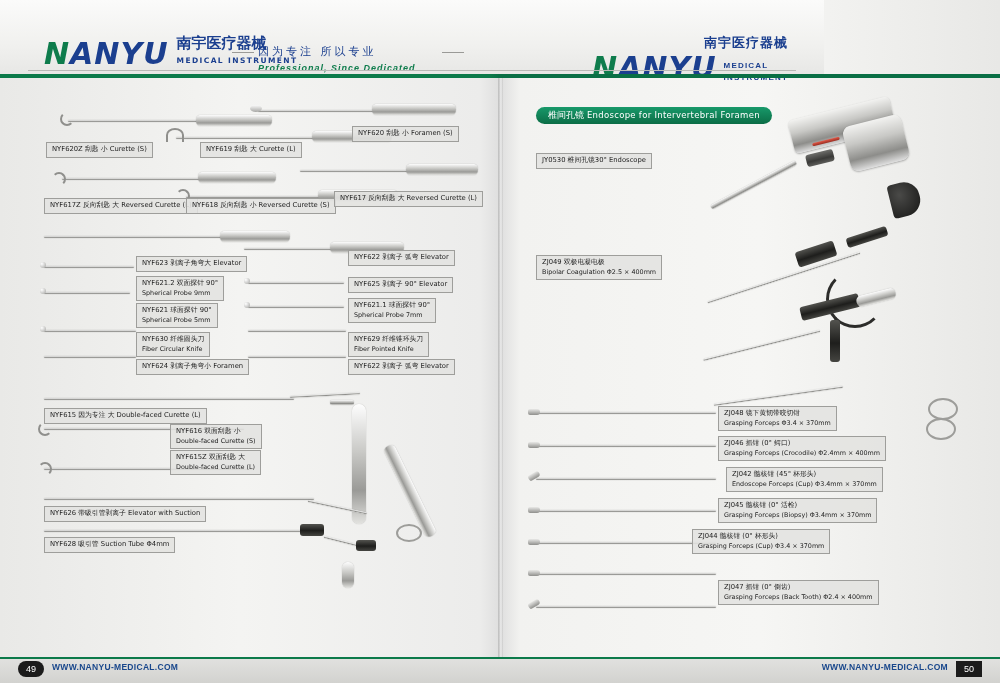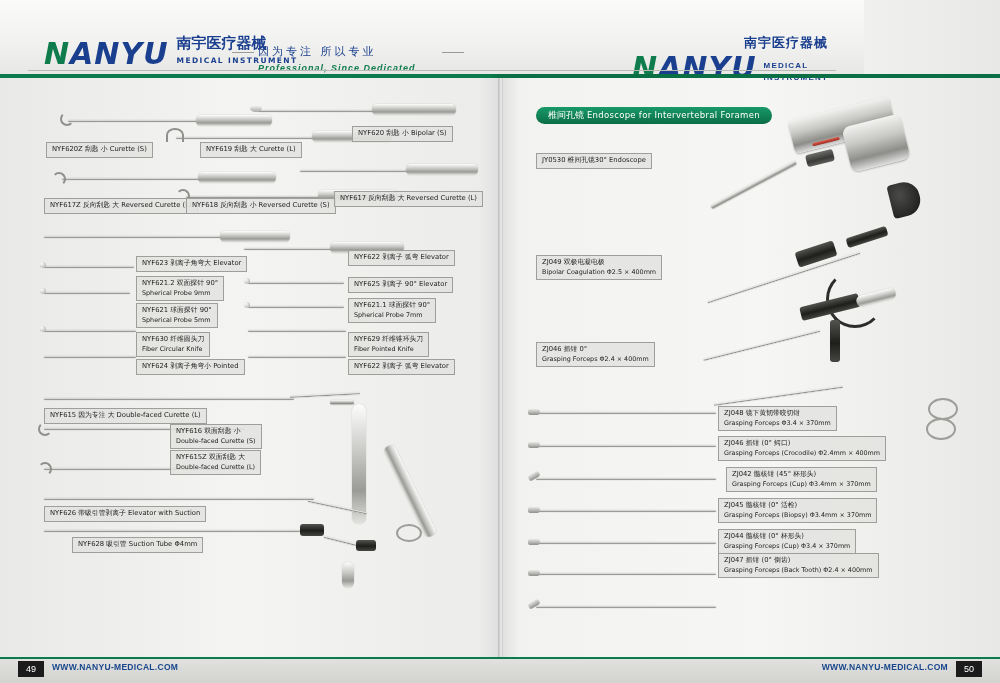--- a/index.html
+++ b/index.html
@@ -9,21 +9,20 @@
     background:#d9d9d7;
   }
   .page{
     position:relative;width:1000px;height:683px;
     background:linear-gradient(90deg,#e9e9e7 0%,#f4f4f2 24%,#ececeb 48%,#dedede 50%,#f2f2f0 52%,#f6f6f4 76%,#e8e8e6 100%);
   }
   
   .header{
     position:absolute;left:0;top:0;width:824px;height:78px;
     background:linear-gradient(180deg,#fbfbfa 0%,#f0f0ee 60%,#e6e6e4 100%);
-    padding-left:40px;
   }
   .header:after{
     content:"";position:absolute;left:0;bottom:0;width:1000px;height:4px;
     background:linear-gradient(90deg,#0c7a4a 0%,#0c7a4a 49%,#0a6f45 50%,#0a6f45 100%);
   }
   .hdr-rule{
     position:absolute;left:28px;right:28px;bottom:7px;height:1px;background:#b9b9b6;
   }
   .logo-left{position:absolute;left:44px;top:36px;display:flex;align-items:flex-end;}
   .logo-right{position:absolute;right:36px;top:34px;display:flex;align-items:flex-end;}
@@ -55,21 +54,21 @@
 
   
   .footer{
     position:absolute;left:0;bottom:0;width:1000px;height:26px;
     background:linear-gradient(180deg,#e2e2e0,#d2d2cf);
   }
   .footer:before{
     content:"";position:absolute;left:0;top:0;width:1000px;height:2px;background:#0c7a4a;
   }
   .pg-left{position:absolute;left:18px;top:4px;width:26px;height:16px;background:#1b1b1b;color:#fff;
-    font-size:9px;text-align:center;line-height:16px;}
+    font-size:9px;text-align:center;line-height:16px;border-radius:8px;}
   .pg-right{position:absolute;right:18px;top:4px;width:26px;height:16px;background:#1b1b1b;color:#fff;
     font-size:9px;text-align:center;line-height:16px;}
   .url-left{position:absolute;left:52px;top:5px;font-size:8.5px;color:#19478c;font-weight:bold;letter-spacing:.3px;}
   .url-right{position:absolute;right:52px;top:5px;font-size:8.5px;color:#19478c;font-weight:bold;letter-spacing:.3px;}
 
   
   .gutter{
     position:absolute;left:498px;top:78px;width:5px;height:579px;
     background:linear-gradient(90deg,rgba(0,0,0,.16),rgba(0,0,0,.02) 45%,rgba(255,255,255,.5) 55%,rgba(0,0,0,.10));
   }
@@ -205,21 +204,21 @@
     <div class="handle flat" style="left:312px;top:131px;width:80px;"></div>
   </div>
   <div class="inst">
     <div class="shaft thin" style="left:258px;top:110px;width:120px;"></div>
     <div class="handle flat" style="left:372px;top:104px;width:84px;"></div>
     <div class="tip-spoon" style="left:250px;top:105px;"></div>
   </div>
 
   <div class="lbl" style="left:46px;top:142px;"><span class="cn">NYF620Z 刮匙 小  Curette (S)</span></div>
   <div class="lbl" style="left:200px;top:142px;"><span class="cn">NYF619 刮匙 大  Curette (L)</span></div>
-  <div class="lbl" style="left:352px;top:126px;"><span class="cn">NYF620 刮匙 小  Bipolar (S)</span></div>
+  <div class="lbl" style="left:352px;top:126px;"><span class="cn">NYF620 刮匙 小  Foramen (S)</span></div>
 
   <div class="inst">
     <div class="shaft thin" style="left:62px;top:178px;width:140px;"></div>
     <div class="tip-hook" style="left:52px;top:172px;transform:rotate(180deg);"></div>
     <div class="handle flat" style="left:198px;top:172px;width:78px;"></div>
   </div>
   <div class="inst">
     <div class="shaft thin" style="left:186px;top:196px;width:136px;"></div>
     <div class="tip-hook" style="left:176px;top:189px;transform:rotate(180deg);"></div>
     <div class="handle flat" style="left:318px;top:190px;width:80px;"></div>
@@ -272,21 +271,21 @@
   </div>
 
   <div class="lbl" style="left:136px;top:256px;"><span class="cn">NYF623 剥离子角弯大 Elevator</span></div>
   <div class="lbl" style="left:348px;top:250px;"><span class="cn">NYF622 剥离子 弧弯 Elevator</span></div>
   <div class="lbl" style="left:136px;top:276px;"><span class="cn">NYF621.2 双面探针 90°</span><br><span class="en">Spherical Probe  9mm</span></div>
   <div class="lbl" style="left:348px;top:277px;"><span class="cn">NYF625 剥离子 90°  Elevator</span></div>
   <div class="lbl" style="left:136px;top:303px;"><span class="cn">NYF621 球面探针 90°</span><br><span class="en">Spherical Probe 5mm</span></div>
   <div class="lbl" style="left:348px;top:298px;"><span class="cn">NYF621.1 球面探针 90°</span><br><span class="en">Spherical Probe 7mm</span></div>
   <div class="lbl" style="left:136px;top:332px;"><span class="cn">NYF630 纤维圆头刀</span><br><span class="en">Fiber Circular Knife</span></div>
   <div class="lbl" style="left:348px;top:332px;"><span class="cn">NYF629 纤维锥环头刀</span><br><span class="en">Fiber Pointed Knife</span></div>
-  <div class="lbl" style="left:136px;top:359px;"><span class="cn">NYF624 剥离子角弯小 Pointed</span></div>
+  <div class="lbl" style="left:136px;top:359px;"><span class="cn">NYF624 剥离子角弯小 Foramen</span></div>
   <div class="lbl" style="left:348px;top:359px;"><span class="cn">NYF622 剥离子 弧弯 Elevator</span></div>
 
   <div class="inst">
     <div class="shaft thin" style="left:44px;top:398px;width:250px;"></div>
     <div class="shaft thin" style="left:290px;top:396px;width:70px;transform:rotate(-3deg);transform-origin:left center;"></div>
   </div>
   <div class="inst">
     <div class="shaft thin" style="left:44px;top:428px;width:200px;"></div>
     <div class="tip-hook" style="left:38px;top:422px;"></div>
   </div>
@@ -311,21 +310,21 @@
   </div>
   <div class="inst">
     <div class="shaft thin" style="left:44px;top:530px;width:258px;"></div>
     <div class="blk" style="left:300px;top:524px;width:24px;height:12px;"></div>
     <div class="shaft thin" style="left:324px;top:536px;width:40px;transform:rotate(14deg);transform-origin:left center;"></div>
     <div class="blk" style="left:356px;top:540px;width:20px;height:11px;"></div>
     <div class="handle" style="left:342px;top:562px;width:12px;height:26px;border-radius:6px;"></div>
   </div>
 
   <div class="lbl" style="left:44px;top:506px;"><span class="cn">NYF626 带吸引管剥离子 Elevator with Suction</span></div>
-  <div class="lbl" style="left:44px;top:537px;margin-left:28px;"><span class="cn">NYF628 吸引管 Suction Tube  Φ4mm</span></div>
+  <div class="lbl" style="left:44px;top:537px;"><span class="cn">NYF628 吸引管 Suction Tube  Φ4mm</span></div>
 
   <div class="title-pill" style="left:536px;top:107px;">
     <span>椎间孔镜</span>
     <span class="en">Endoscope for Intervertebral Foramen</span>
   </div>
 
   <div class="inst">
     <div class="shaft thick" style="left:700px;top:160px;width:96px;transform:rotate(-28deg);transform-origin:right center;"></div>
     <div class="scope-body" style="left:790px;top:108px;width:104px;height:34px;transform:rotate(-14deg);"></div>
     <div class="scope-body" style="left:846px;top:120px;width:60px;height:46px;border-radius:8px;transform:rotate(-14deg);"></div>
@@ -342,60 +341,59 @@
     <div class="cable" style="left:826px;top:270px;width:52px;height:52px;"></div>
     <div class="blk" style="left:830px;top:320px;width:10px;height:42px;"></div>
   </div>
   <div class="lbl" style="left:536px;top:255px;"><span class="cn">ZJ049 双极电凝电极</span><br><span class="en">Bipolar Coagulation  Φ2.5 × 400mm</span></div>
 
   <div class="inst">
     <div class="shaft thin" style="left:700px;top:330px;width:120px;transform:rotate(-14deg);transform-origin:right center;"></div>
     <div class="blk" style="left:800px;top:300px;width:60px;height:14px;transform:rotate(-14deg);"></div>
     <div class="handle" style="left:856px;top:292px;width:40px;height:11px;transform:rotate(-14deg);"></div>
   </div>
-  <div class="lbl" style="left:536px;top:342px;"><span class="cn">ZJ046 抓钳 0°</span><br><span class="en">Grasping Forceps  Φ2.4 × 400mm</span></div>
 
   <div class="inst">
     <div class="shaft thin" style="left:536px;top:412px;width:180px;"></div>
     <div class="forceps-jaw" style="left:528px;top:409px;"></div>
     <div class="shaft thin" style="left:714px;top:404px;width:130px;transform:rotate(-8deg);transform-origin:left center;"></div>
     <div class="ring" style="left:928px;top:398px;width:26px;height:18px;"></div>
     <div class="ring" style="left:926px;top:418px;width:26px;height:18px;"></div>
   </div>
   <div class="lbl" style="left:718px;top:406px;"><span class="cn">ZJ048 镜下黄韧带咬切钳</span><br><span class="en">Grasping Forceps  Φ3.4 × 370mm</span></div>
 
   <div class="inst">
     <div class="shaft thin" style="left:536px;top:445px;width:180px;"></div>
     <div class="forceps-jaw" style="left:528px;top:442px;"></div>
   </div>
   <div class="lbl" style="left:718px;top:436px;"><span class="cn">ZJ046 抓钳 (0°  鳄口)</span><br><span class="en">Grasping Forceps (Crocodile) Φ2.4mm × 400mm</span></div>
 
   <div class="inst">
     <div class="shaft thin" style="left:536px;top:478px;width:180px;"></div>
     <div class="forceps-jaw" style="left:528px;top:473px;transform:rotate(-30deg);"></div>
   </div>
-  <div class="lbl" style="left:726px;top:467px;"><span class="cn">ZJ042 髓核钳 (45°  杯形头)</span><br><span class="en">Grasping Forceps (Cup)  Φ3.4mm × 370mm</span></div>
+  <div class="lbl" style="left:726px;top:467px;"><span class="cn">ZJ042 髓核钳 (45°  杯形头)</span><br><span class="en">Endoscope Forceps (Cup)  Φ3.4mm × 370mm</span></div>
 
   <div class="inst">
     <div class="shaft thin" style="left:536px;top:510px;width:180px;"></div>
     <div class="forceps-jaw" style="left:528px;top:507px;"></div>
   </div>
   <div class="lbl" style="left:718px;top:498px;"><span class="cn">ZJ045 髓核钳 (0°  活检)</span><br><span class="en">Grasping Forceps (Biopsy)  Φ3.4mm × 370mm</span></div>
 
   <div class="inst">
     <div class="shaft thin" style="left:536px;top:542px;width:180px;"></div>
     <div class="forceps-jaw" style="left:528px;top:539px;"></div>
   </div>
-  <div class="lbl" style="left:718px;top:529px;"><span class="cn">ZJ044 髓核钳 (0°  杯形头)</span><br><span class="en">Grasping Forceps (Cup)  Φ3.4 × 370mm</span></div>
+  <div class="lbl" style="left:692px;top:529px;"><span class="cn">ZJ044 髓核钳 (0°  杯形头)</span><br><span class="en">Grasping Forceps (Cup)  Φ3.4 × 370mm</span></div>
 
   <div class="inst">
     <div class="shaft thin" style="left:536px;top:573px;width:180px;"></div>
     <div class="forceps-jaw" style="left:528px;top:570px;"></div>
   </div>
-  <div class="lbl" style="left:718px;top:553px;"><span class="cn">ZJ047 抓钳 (0°  倒齿)</span><br><span class="en">Grasping Forceps (Back Tooth)  Φ2.4 × 400mm</span></div>
+  <div class="lbl" style="left:718px;top:580px;"><span class="cn">ZJ047 抓钳 (0°  倒齿)</span><br><span class="en">Grasping Forceps (Back Tooth)  Φ2.4 × 400mm</span></div>
 
   <div class="inst">
     <div class="shaft thin" style="left:536px;top:606px;width:180px;"></div>
     <div class="forceps-jaw" style="left:528px;top:601px;transform:rotate(-30deg);"></div>
   </div>
 
   <div class="footer">
     <div class="pg-left">49</div>
     <div class="url-left">WWW.NANYU-MEDICAL.COM</div>
     <div class="url-right">WWW.NANYU-MEDICAL.COM</div>

